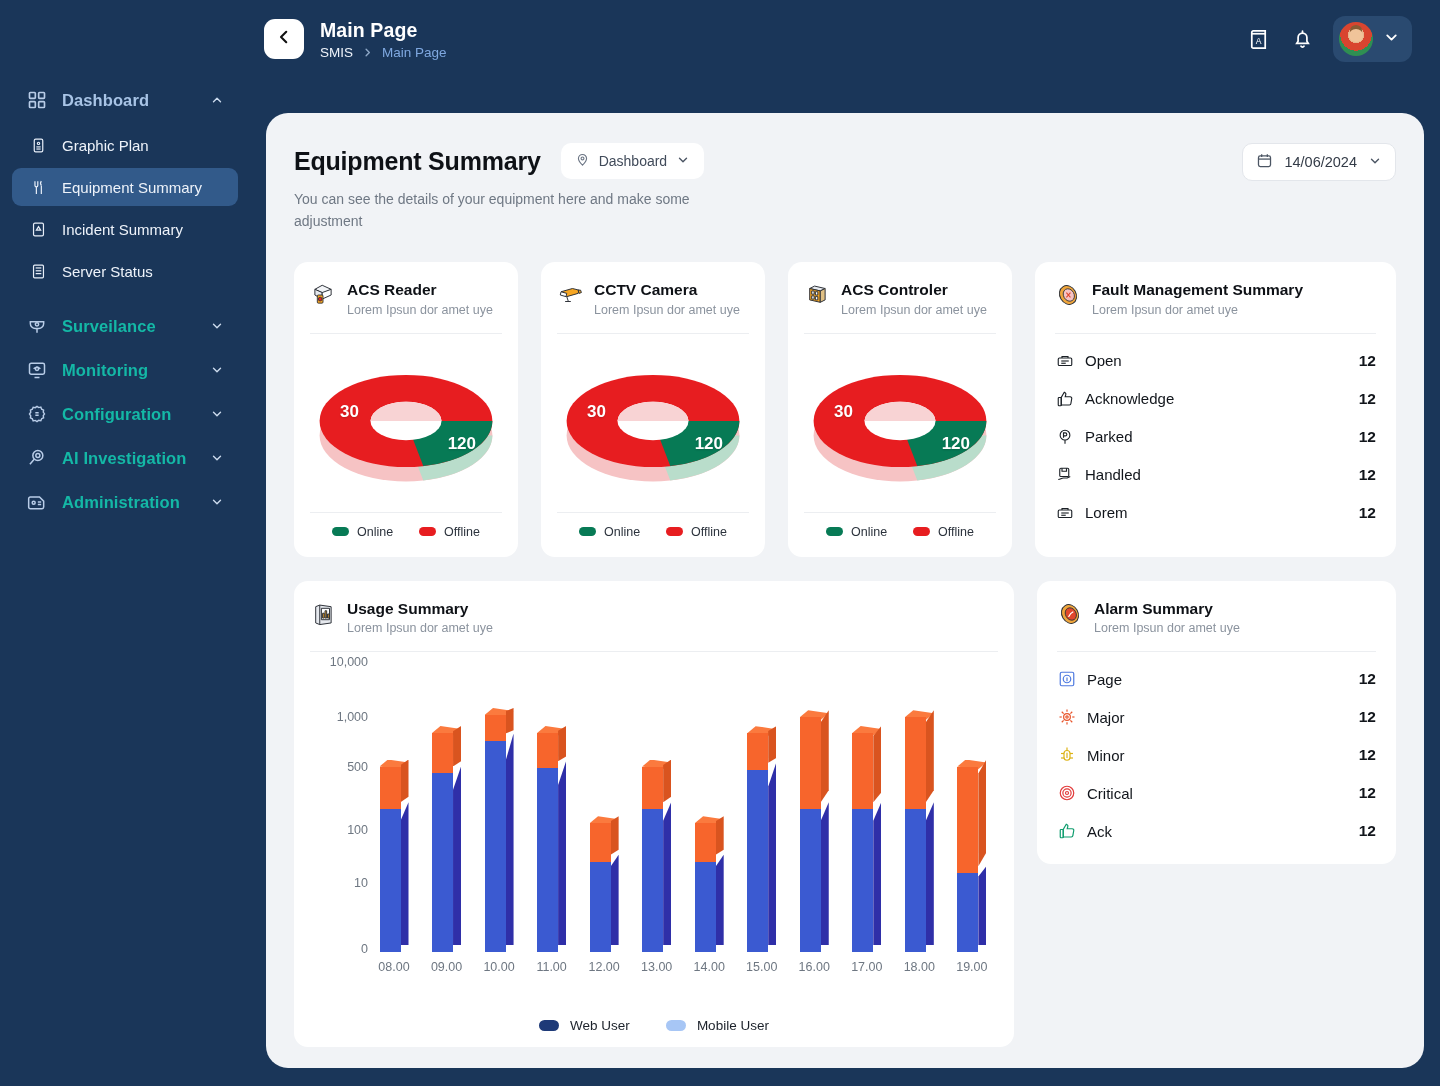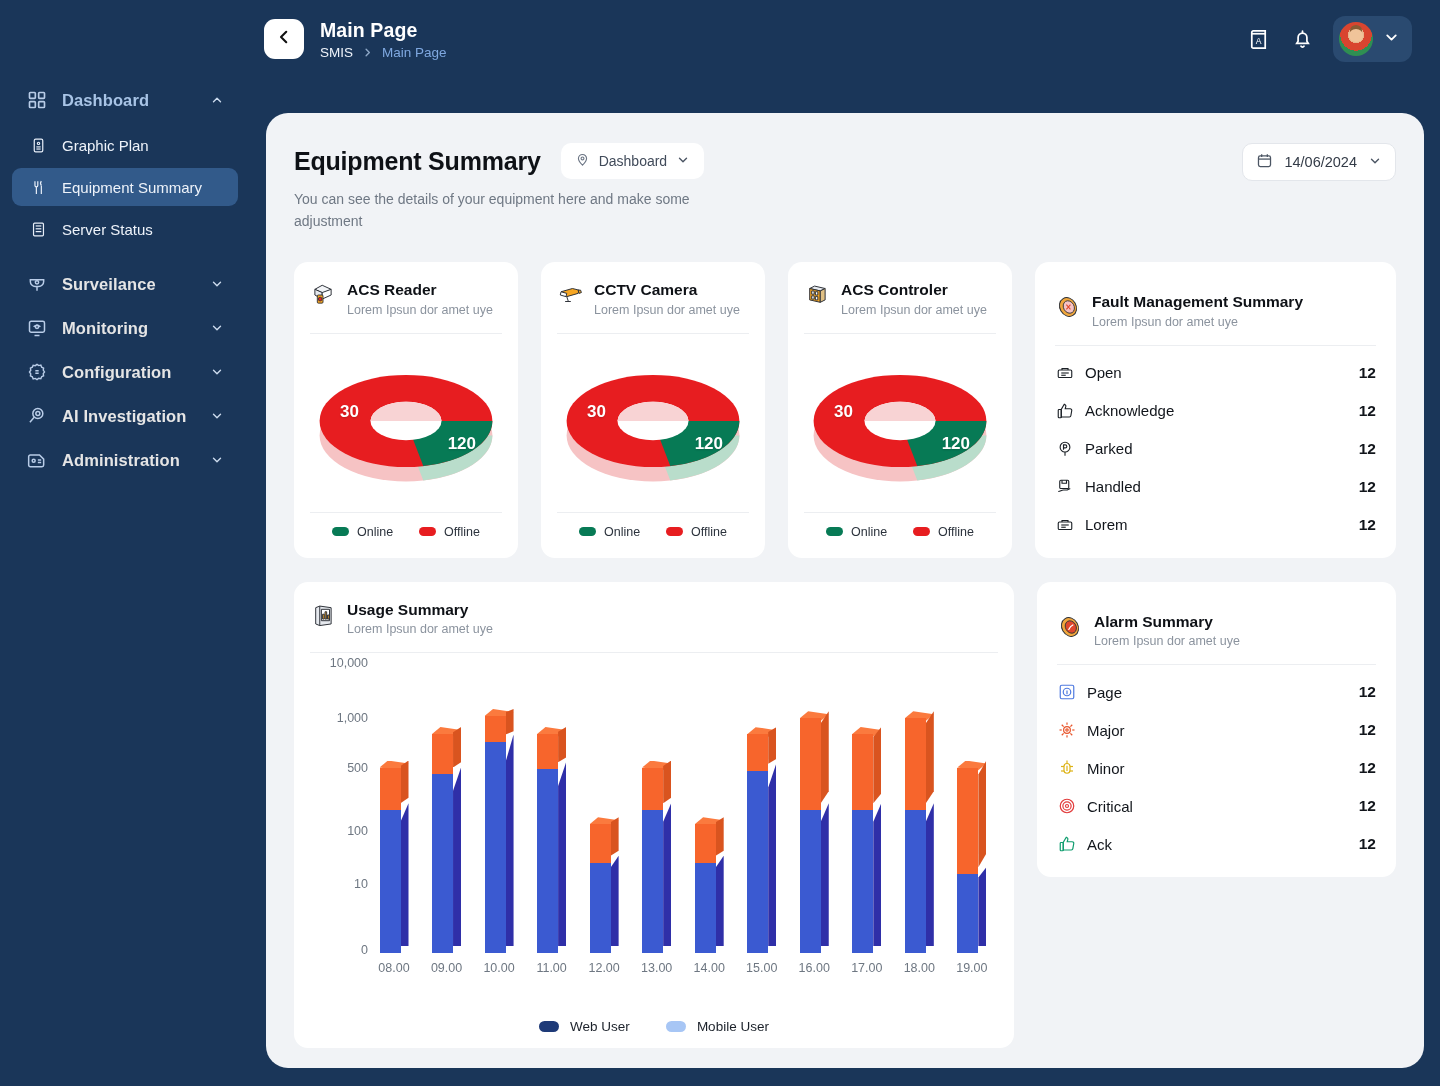--- a/index.html
+++ b/index.html
@@ -19,21 +19,21 @@
   }
   .nav-group { margin-bottom: 2px; }
   .nav-row {
     display: flex; align-items: center; gap: 14px;
     height: 44px; margin: 0 12px; padding: 0 14px;
     border-radius: 10px; cursor: pointer;
   }
   .nav-row .ico { width: 22px; height: 22px; flex: 0 0 22px; display: flex; align-items: center; justify-content: center; }
   .nav-row .ico svg { width: 20px; height: 20px; }
   .nav-row .lbl { font-size: 16.5px; font-weight: 700; letter-spacing: .1px; }
-  .nav-row.top .lbl { color: #e5e5e5; }
+  .nav-row.top .lbl { color: #14b8a6; }
   .nav-row.top.active .lbl { color: #a8c4e6; }
   .nav-row.top .ico svg { stroke: #b9cde8; }
   .nav-row .chev { margin-left: auto; width: 14px; height: 14px; }
   .nav-row .chev svg { width: 14px; height: 14px; stroke: #cddcee; }
   .sub-row {
     display: flex; align-items: center; gap: 14px;
     height: 38px; margin: 4px 12px; padding: 0 14px 0 16px;
     border-radius: 9px; cursor: pointer;
   }
   .sub-row .ico { width: 20px; height: 20px; flex: 0 0 20px; display: flex; align-items: center; justify-content: center; }
@@ -123,21 +123,21 @@
   .donut-wrap { position: relative; height: 150px; margin: 12px 0 6px; display: flex; align-items: center; justify-content: center; }
   .donut-wrap svg { display: block; }
   .donut-val { position: absolute; font-size: 17px; font-weight: 700; color: #fff; text-shadow: 0 1px 2px rgba(0,0,0,.18); }
   .dv-left { left: 30px; top: 56px; }
   .dv-right { right: 26px; top: 88px; }
   .legend { display: flex; justify-content: center; gap: 26px; padding-top: 12px; }
   .lg { display: flex; align-items: center; gap: 8px; font-size: 12.5px; color: #2c333d; }
   .swatch { width: 17px; height: 9px; border-radius: 5px; }
 
   
-  .list-card { background: #fff; border-radius: 14px; padding: 30px 20px 14px; }
+  .list-card { background: #fff; border-radius: 14px; padding: 18px 20px 14px; }
   .lrow { display: flex; align-items: center; gap: 11px; height: 38px; }
   .lrow .ico { width: 19px; height: 19px; flex: 0 0 19px; display: flex; align-items: center; justify-content: center; }
   .lrow .ico svg { width: 18px; height: 18px; }
   .lrow .name { font-size: 15px; color: #11151b; }
   .lrow .val { margin-left: auto; font-size: 15.5px; font-weight: 700; color: #11151b; }
 
   
   .row2 { margin-top: 24px; display: grid; grid-template-columns: 720px 1fr; gap: 23px; align-items: start; }
   .usage-card { background: #fff; border-radius: 14px; padding: 18px 16px 14px; }
   .chart-area { position: relative; height: 330px; margin-top: 10px; }
@@ -200,20 +200,29 @@
           <svg viewBox="0 0 24 24" fill="none" stroke-width="1.7">
               <path d="M7 3v6a2 2 0 1 0 4 0V3"></path>
               <line x1="9" y1="11" x2="9" y2="21"></line>
               <path d="M16 3c-1.4 1.8-1.4 4.2 0 6"></path>
               <line x1="16" y1="9" x2="16" y2="21"></line>
             </svg>
         </span>
         <span class="lbl">Equipment Summary</span>
       </div>
 
+      <div class="sub-row">
+        <span class="ico">
+          <svg viewBox="0 0 24 24" fill="none" stroke-width="1.7">
+              <rect x="5" y="3" width="14" height="18" rx="2"></rect>
+              <path d="M12 8l3 5H9z"></path>
+            </svg>
+        </span>
+        <span class="lbl">Incident Summary</span>
+      </div>
 
       <div class="sub-row">
         <span class="ico">
           <svg viewBox="0 0 24 24" fill="none" stroke-width="1.7">
               <rect x="5" y="3" width="14" height="18" rx="1.5"></rect>
               <line x1="8" y1="7" x2="16" y2="7"></line>
               <line x1="8" y1="11" x2="16" y2="11"></line>
               <line x1="8" y1="15" x2="16" y2="15"></line>
             </svg>
         </span>

